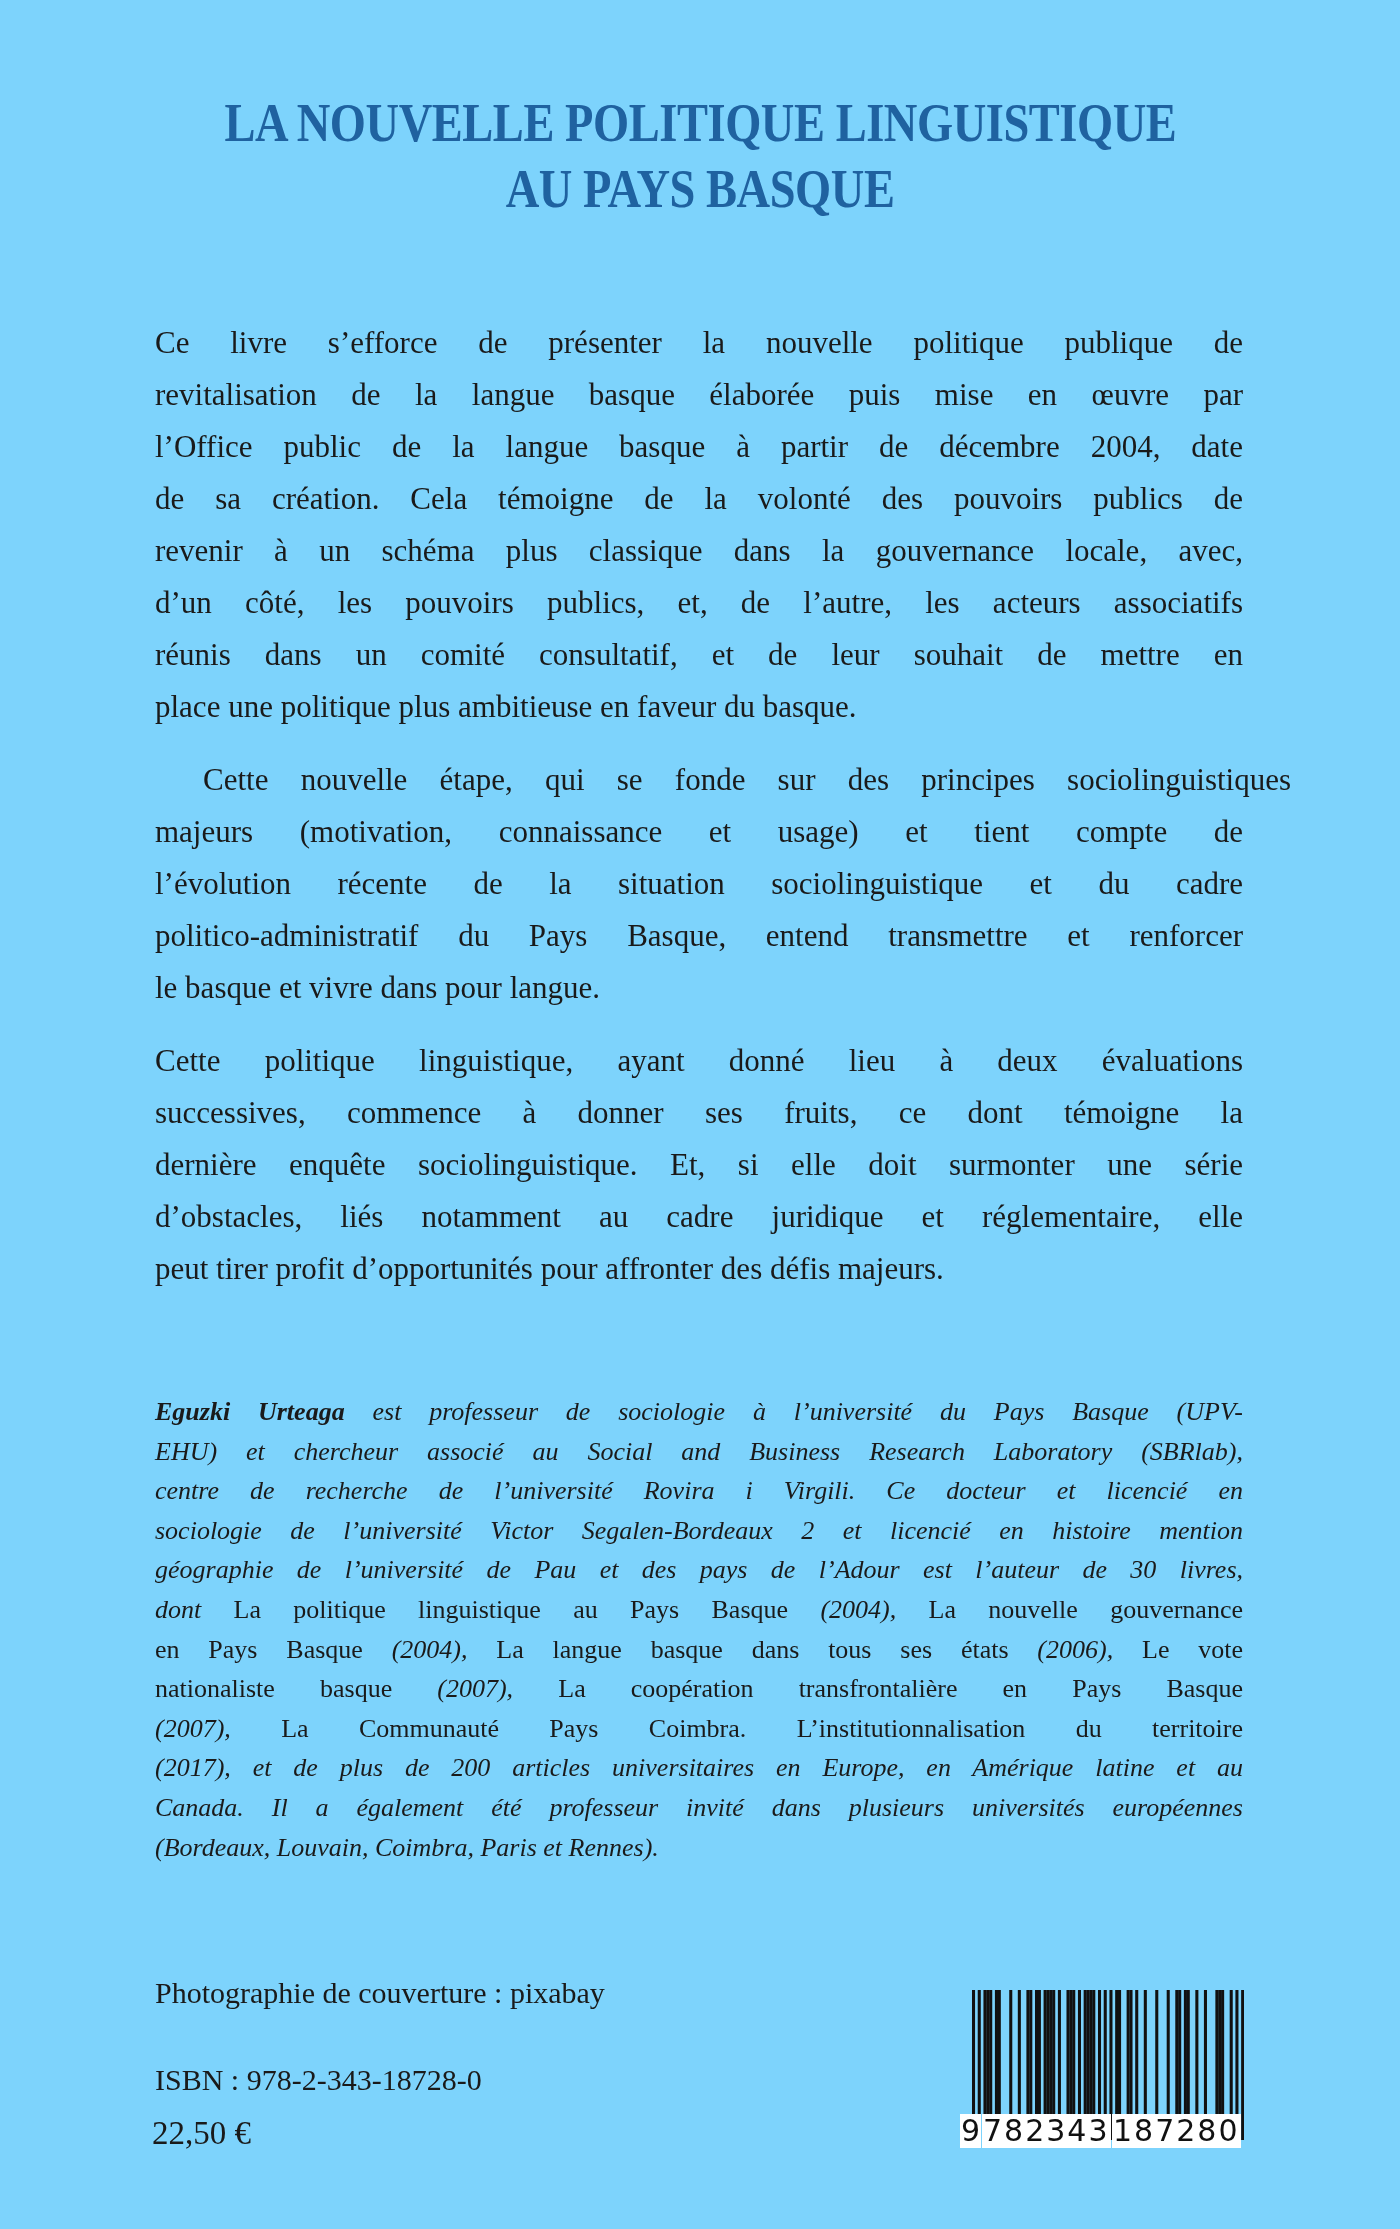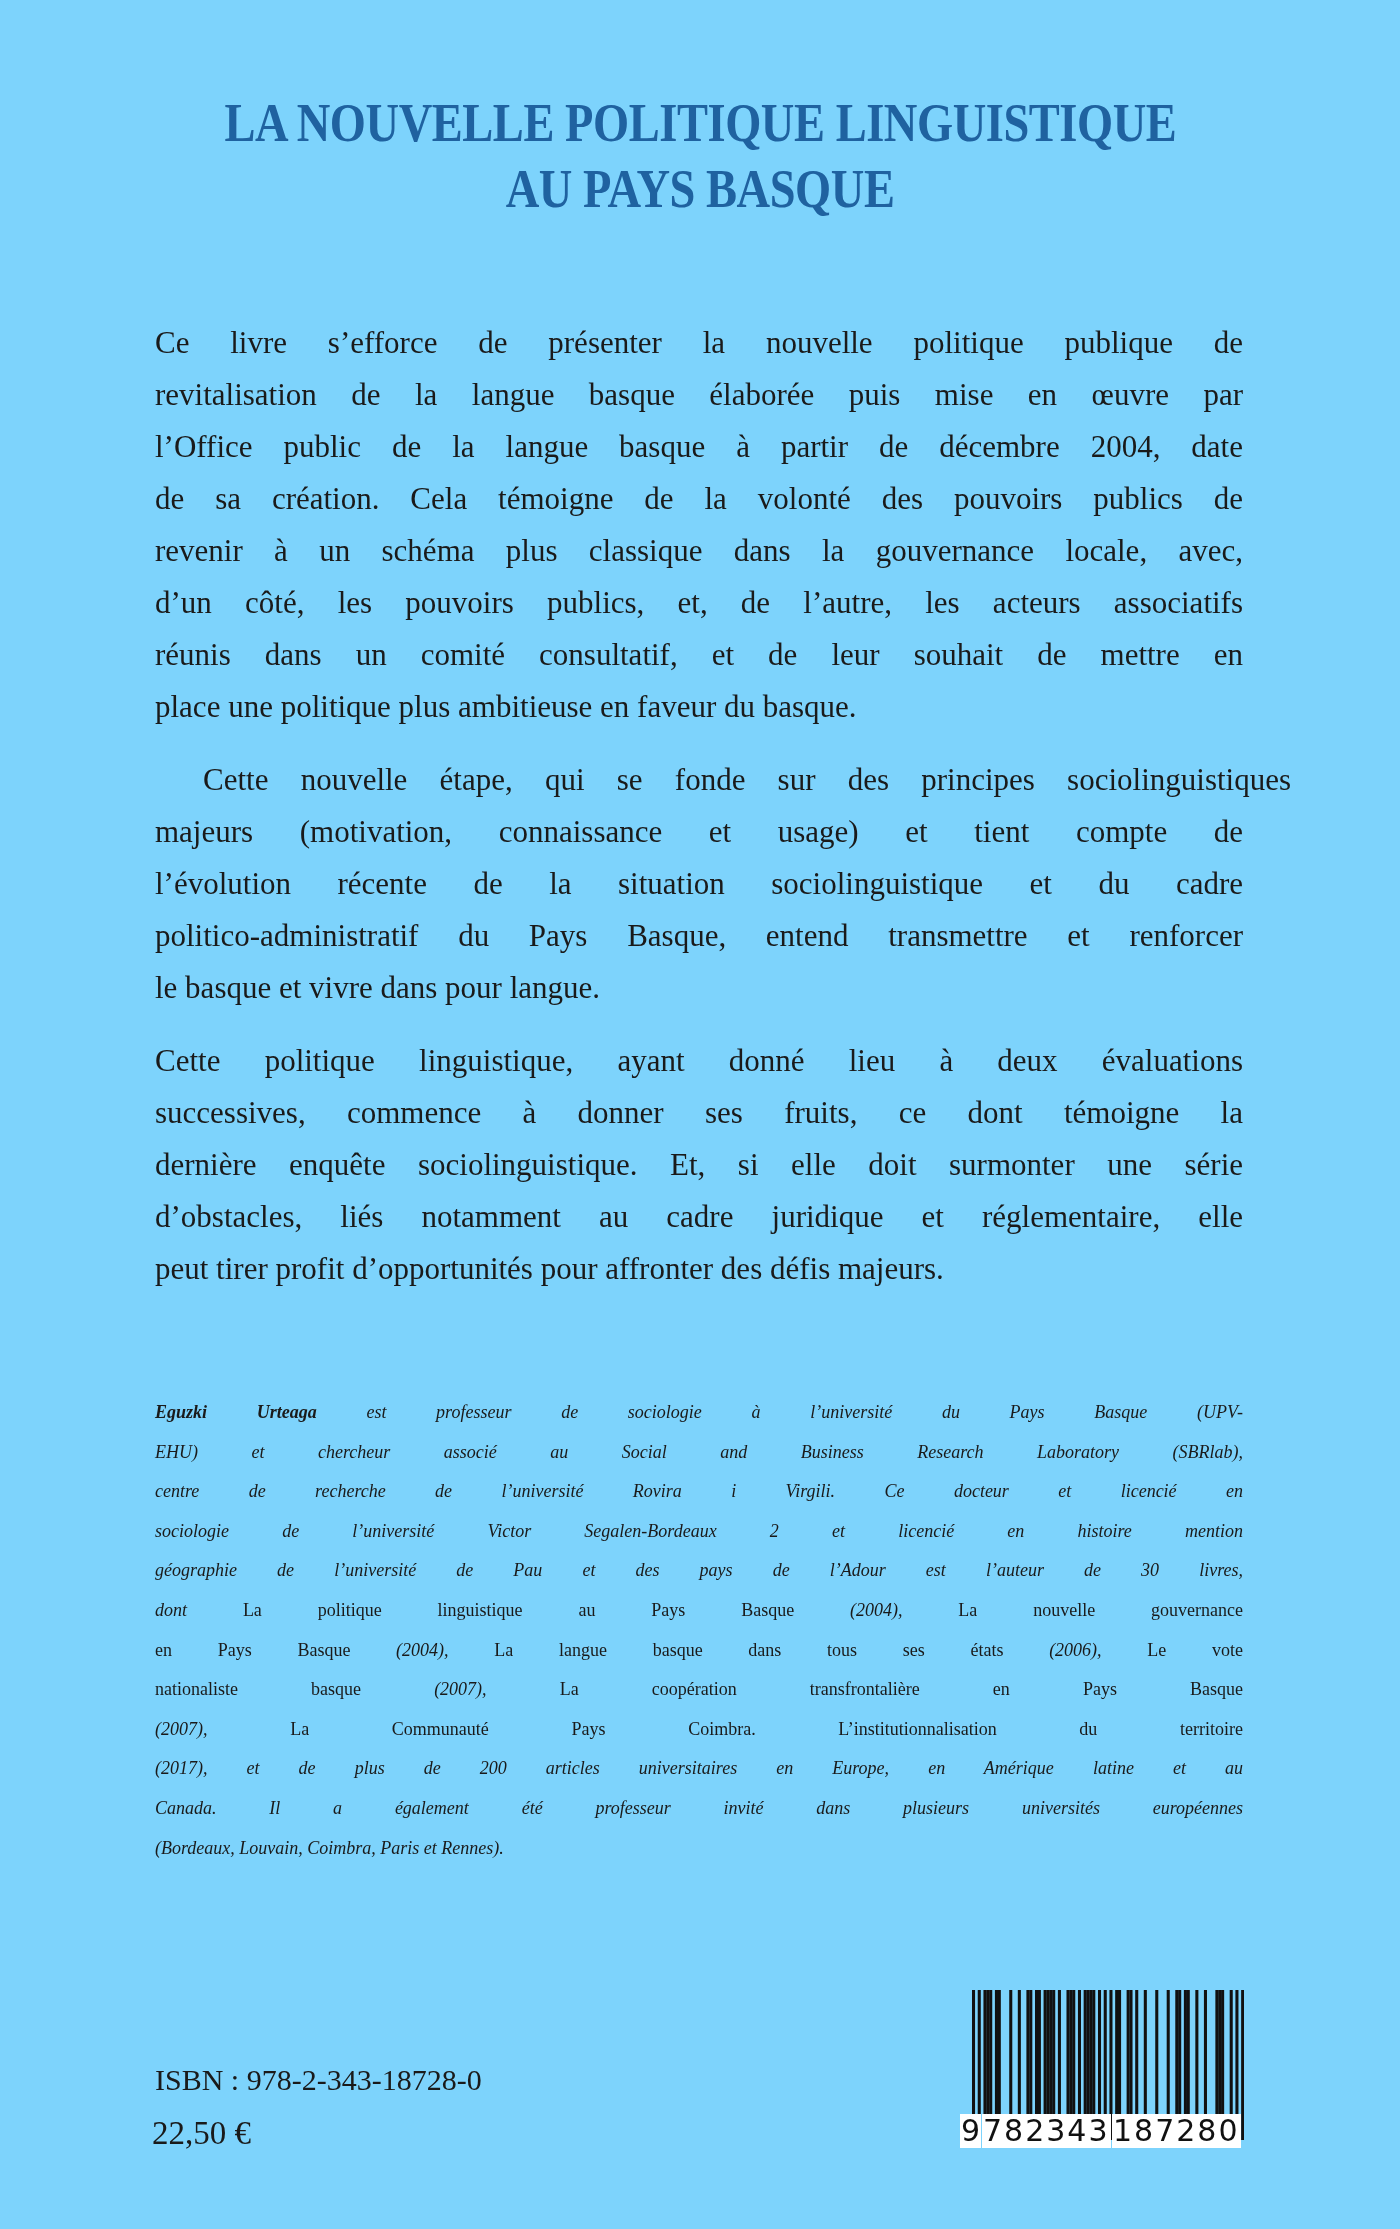--- a/index.html
+++ b/index.html
@@ -13,21 +13,21 @@
   .title-line { position: absolute; left: 0; width: 1400px; text-align: center; white-space: nowrap; }
   .title-line span { display: inline-block; transform: scaleX(0.86); transform-origin: center; }
   .body-block { position: absolute; left: 155px; width: 1088px; font-family: "Liberation Serif", serif; color: #1a1a1a; }
   .line {
     position: absolute; left: 0; width: 1088px; white-space: nowrap;
     text-align: justify; text-align-last: justify; overflow: visible;
   }
   .line.last { text-align: left; text-align-last: left; text-decoration: underline; }
   .line .in { display: inline-block; width: 100%; text-align: inherit; text-align-last: inherit; white-space: normal; }
   .desc .line { font-size: 31px; line-height: 40px; height: 40px; }
-  .bio .line { font-size: 18px; line-height: 34px; height: 34px; font-style: italic; }
+  .bio .line { font-size: 26px; line-height: 34px; height: 34px; font-style: italic; }
   .bio .line .up { font-style: normal; }
   .bio .line .name { font-weight: bold; font-style: italic; }
   .small { position: absolute; left: 155px; font-family: "Liberation Serif", serif; color: #1a1a1a; font-size: 30px; white-space: nowrap; }
   .barcode { position: absolute; left: 972px; top: 1990px; width: 272px; height: 160px; }
   .barcode svg { display: block; }
   .barcode-digits { position: absolute; left: 960px; top: 2114px; width: 300px; height: 36px; font-family: "DejaVu Sans", sans-serif; font-size: 30px; color: #111; }
   .bd { position: absolute; top: 0; background: #fff; padding: 0 1px; line-height: 34px; }
 </style>
 </head>
 <body>
@@ -68,20 +68,21 @@
       <div class="line" style="top: 1553px;"><span class="in"><span class="it">géographie de l’université de Pau et des pays de l’Adour est l’auteur de 30 livres,</span></span></div>
       <div class="line" style="top: 1593px;"><span class="in"><span class="it">dont</span><span class="up"> La politique linguistique au Pays Basque </span><span class="it">(2004),</span><span class="up"> La nouvelle gouvernance</span></span></div>
       <div class="line" style="top: 1633px;"><span class="in"><span class="up">en Pays Basque </span><span class="it">(2004),</span><span class="up"> La langue basque dans tous ses états </span><span class="it">(2006),</span><span class="up"> Le vote</span></span></div>
       <div class="line" style="top: 1672px;"><span class="in"><span class="up">nationaliste basque </span><span class="it">(2007),</span><span class="up"> La coopération transfrontalière en Pays Basque</span></span></div>
       <div class="line" style="top: 1712px;"><span class="in"><span class="it">(2007),</span><span class="up"> La Communauté Pays Coimbra. L’institutionnalisation du territoire</span></span></div>
       <div class="line" style="top: 1751px;"><span class="in"><span class="it">(2017), et de plus de 200 articles universitaires en Europe, en Amérique latine et au</span></span></div>
       <div class="line" style="top: 1791px;"><span class="in"><span class="it">Canada. Il a également été professeur invité dans plusieurs universités européennes</span></span></div>
       <div class="line last" style="top: 1831px;"><span class="in"><span class="it">(Bordeaux, Louvain, Coimbra, Paris et Rennes).</span></span></div>
     </div>
 
+  <div class="small" style="top:1976px;">Photographie de couverture : pixabay</div>
   <div class="small" style="top:2063px;font-family:Liberation Serif, serif;">ISBN : 978-2-343-18728-0</div>
   <div class="small" style="top:2115px; font-size:33px; left:152px;">22,50 €</div>
 
   <div class="barcode">
     <svg id="barcode-svg" width="272" height="150" viewBox="0 0 272 150">
         <rect x="0.00" y="0" width="3.06" height="150" fill="#111"></rect>
         <rect x="5.73" y="0" width="3.06" height="150" fill="#111"></rect>
         <rect x="11.45" y="0" width="3.06" height="128" fill="#111"></rect>
         <rect x="14.32" y="0" width="3.06" height="128" fill="#111"></rect>
         <rect x="17.18" y="0" width="3.06" height="128" fill="#111"></rect>

